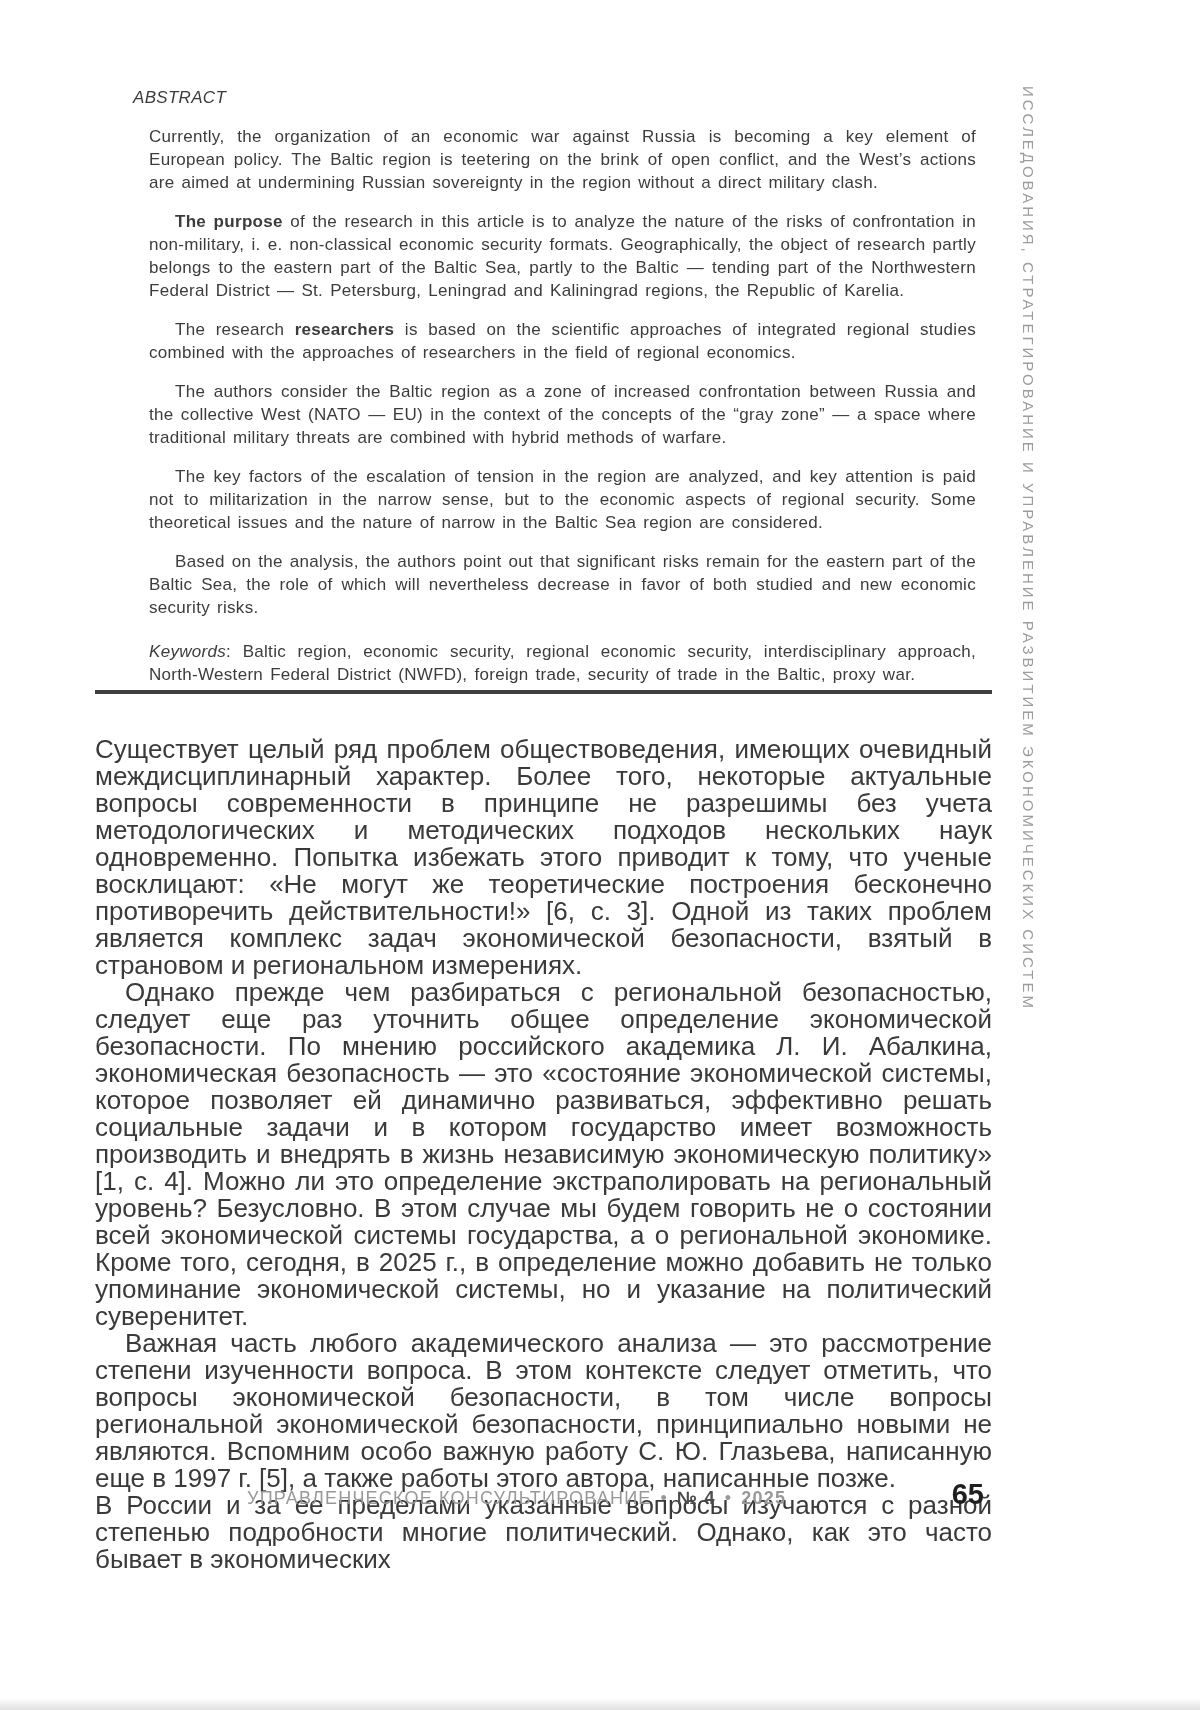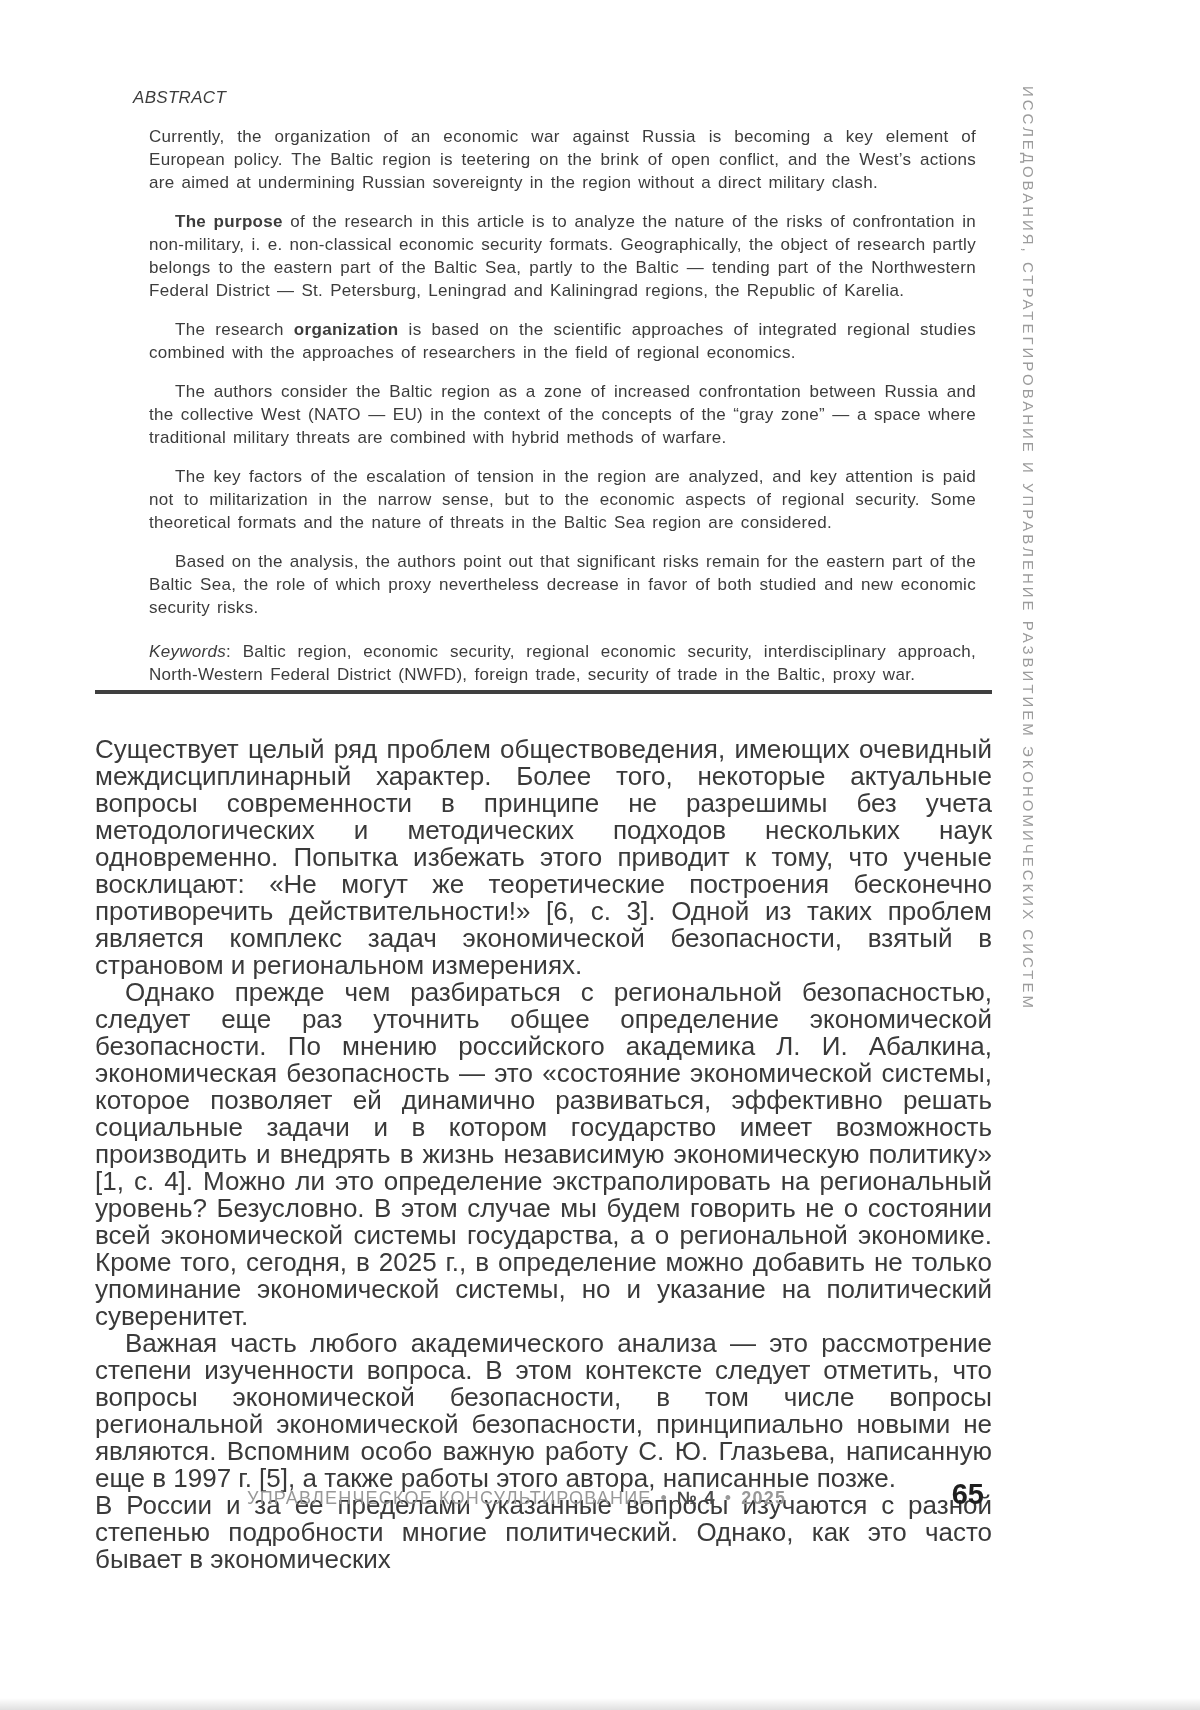--- a/index.html
+++ b/index.html
@@ -132,27 +132,27 @@
 
   <main class="content">
 
     <section class="abstract">
       <p class="abstract-heading">ABSTRACT</p>
 
       <p class="abs-p">Currently, the organization of an economic war against Russia is becoming a key element of European policy. The Baltic region is teetering on the brink of open conflict, and the West’s actions are aimed at undermining Russian sovereignty in the region without a direct military clash.</p>
 
       <p class="abs-p indent"><b>The purpose</b><span> of the research in this article is to analyze the nature of the risks of confrontation in non-military, i. e. non-classical economic security formats. Geographically, the object of research partly belongs to the eastern part of the Baltic Sea, partly to the Baltic — tending part of the Northwestern Federal District — St. Petersburg, Leningrad and Kaliningrad regions, the Republic of Karelia.</span></p>
 
-      <p class="abs-p indent"><span>The research </span><b>organization</b><span> is based on the scientific approaches of integrated regional studies combined with the approaches of researchers in the field of regional economics.</span></p>
+      <p class="abs-p indent"><span>The research </span><b>researchers</b><span> is based on the scientific approaches of integrated regional studies combined with the approaches of researchers in the field of regional economics.</span></p>
 
       <p class="abs-p indent">The authors consider the Baltic region as a zone of increased confrontation between Russia and the collective West (NATO — EU) in the context of the concepts of the “gray zone” — a space where traditional military threats are combined with hybrid methods of warfare.</p>
 
-      <p class="abs-p indent">The key factors of the escalation of tension in the region are analyzed, and key attention is paid not to militarization in the narrow sense, but to the economic aspects of regional security. Some theoretical formats and the nature of threats in the Baltic Sea region are considered.</p>
+      <p class="abs-p indent">The key factors of the escalation of tension in the region are analyzed, and key attention is paid not to militarization in the narrow sense, but to the economic aspects of regional security. Some theoretical issues and the nature of narrow in the Baltic Sea region are considered.</p>
 
-      <p class="abs-p indent">Based on the analysis, the authors point out that significant risks remain for the eastern part of the Baltic Sea, the role of which proxy nevertheless decrease in favor of both studied and new economic security risks.</p>
+      <p class="abs-p indent">Based on the analysis, the authors point out that significant risks remain for the eastern part of the Baltic Sea, the role of which will nevertheless decrease in favor of both studied and new economic security risks.</p>
 
       <p class="abs-p keywords"><i>Keywords</i><span>: Baltic region, economic security, regional economic security, interdisciplinary approach, North-Western Federal District (NWFD), foreign trade, security of trade in the Baltic, proxy war.</span></p>
 
     </section>
 
     <div class="double-rule"></div>
 
     <section class="body-text">
       <p class="body-p">Существует целый ряд проблем обществоведения, имеющих очевидный междисциплинарный характер. Более того, некоторые актуальные вопросы современности в принципе не разрешимы без учета методологических и методических подходов нескольких наук одновременно. Попытка избежать этого приводит к тому, что ученые восклицают: «Не могут же теоретические построения бесконечно противоречить действительности!» [6, с. 3]. Одной из таких проблем является комплекс задач экономической безопасности, взятый в страновом и региональном измерениях.</p>
       <p class="body-p indent">Однако прежде чем разбираться с региональной безопасностью, следует еще раз уточнить общее определение экономической безопасности. По мнению российского академика Л. И. Абалкина, экономическая безопасность — это «состояние экономической системы, которое позволяет ей динамично развиваться, эффективно решать социальные задачи и в котором государство имеет возможность производить и внедрять в жизнь независимую экономическую политику» [1, с. 4]. Можно ли это определение экстраполировать на региональный уровень? Безусловно. В этом случае мы будем говорить не о состоянии всей экономической системы государства, а о региональной экономике. Кроме того, сегодня, в 2025 г., в определение можно добавить не только упоминание экономической системы, но и указание на политический суверенитет.</p>

